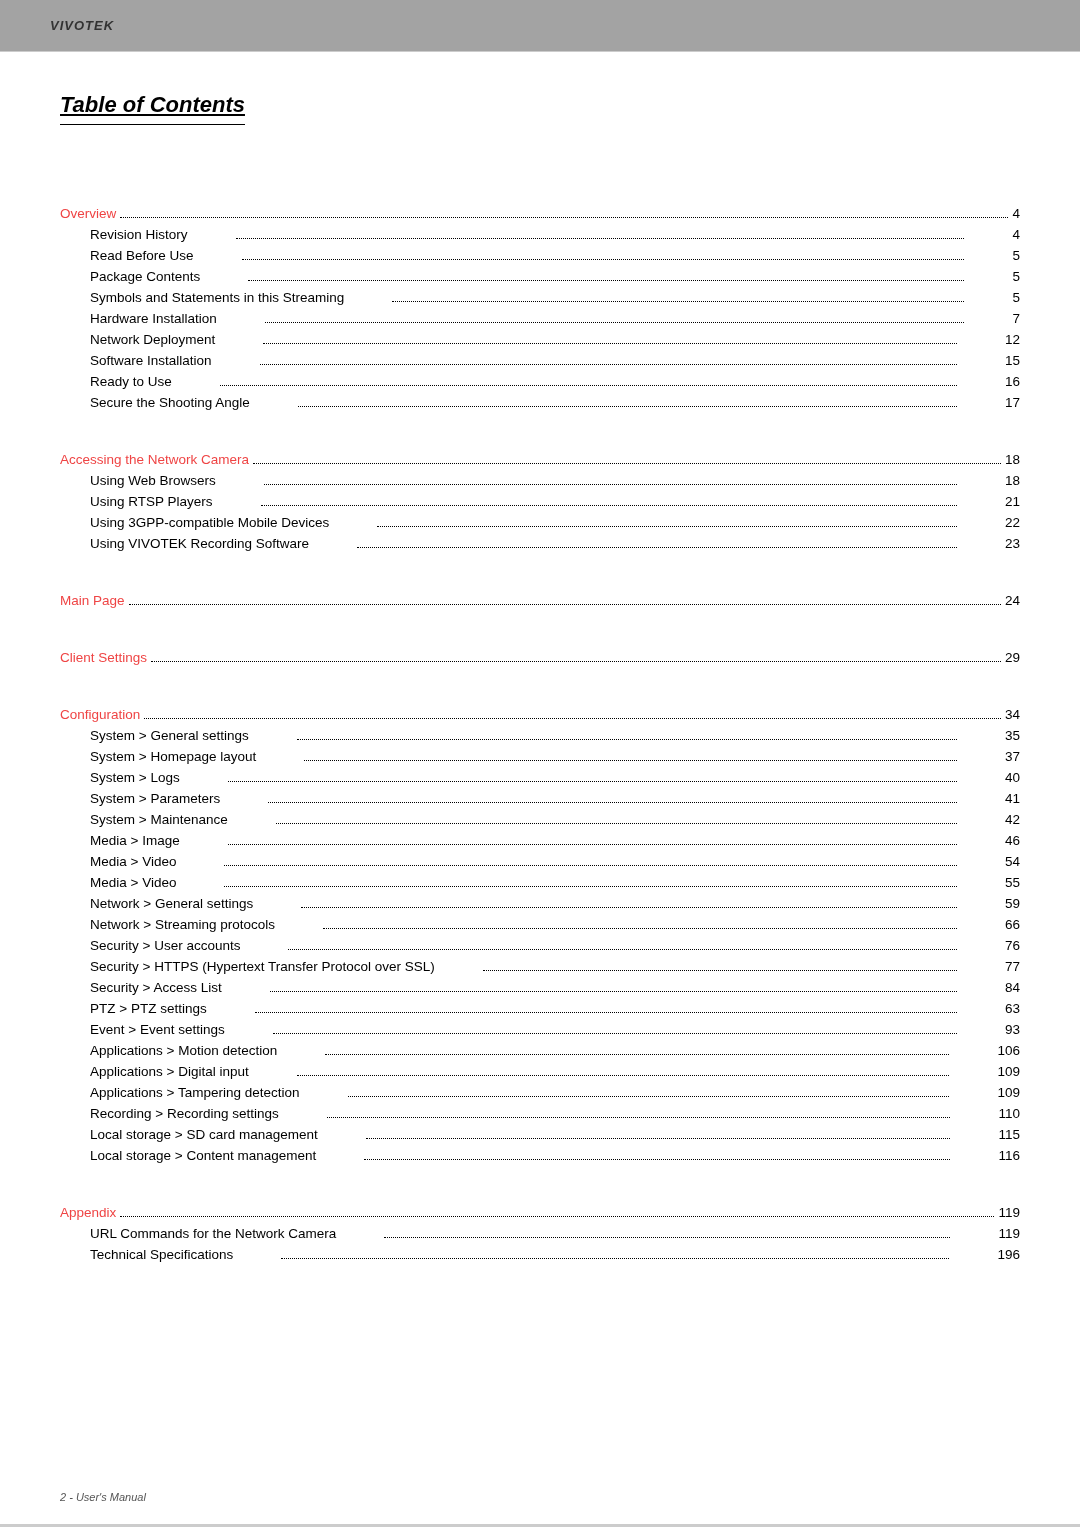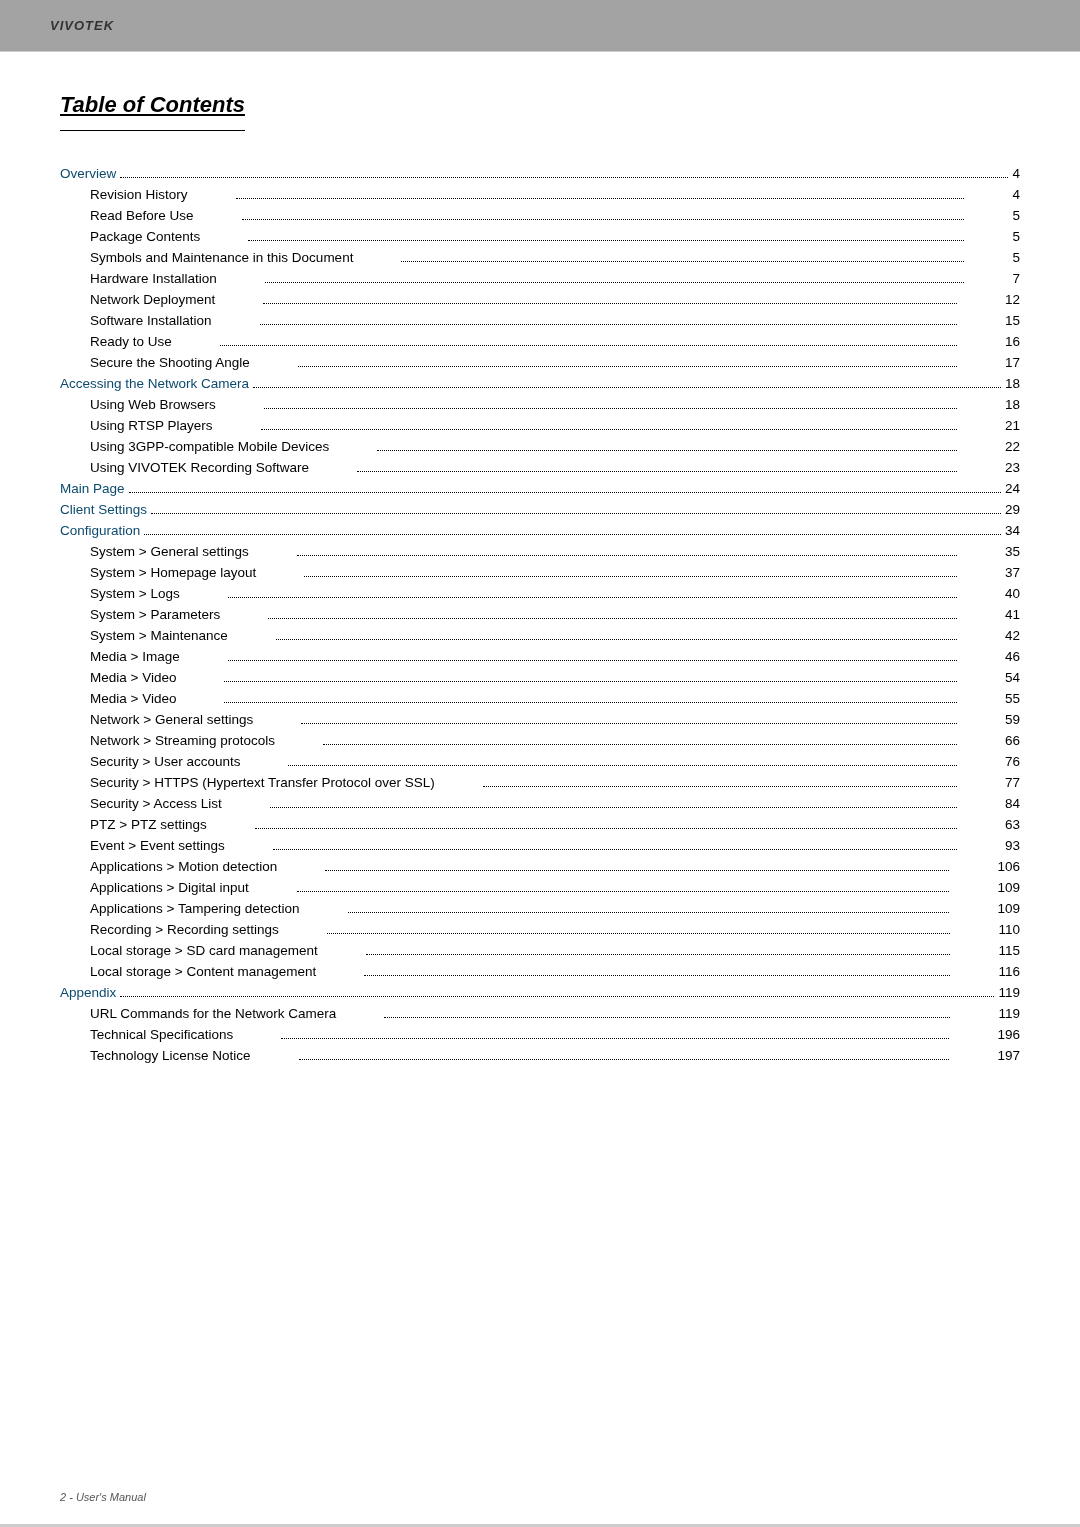--- a/index.html
+++ b/index.html
@@ -47,23 +47,23 @@
     .content-area {
       padding: 40px 60px 60px 60px;
     }
 
     .toc-title {
       font-size: 22px;
       font-weight: bold;
       font-style: italic;
       color: #000000;
       text-decoration: underline;
-      margin-bottom: 32px;
+      margin-bottom: 42px;
       border-bottom: 1px solid #000000;
-      padding-bottom: 12px;
+      padding-bottom: 6px;
       display: inline-block;
     }
 
     .toc-list {
       list-style: none;
       font-size: 13.5px;
       line-height: 1.0;
     }
 
     .toc-item {
@@ -81,21 +81,22 @@
       padding-left: 30px;
       gap: 44px;
     }
 
     .toc-label {
       white-space: nowrap;
       flex-shrink: 0;
     }
 
     .toc-label.link-blue {
-      color: #0c4a6e;
+      color: #ef4444;
+      margin-top: 36px;
     }
 
     .toc-label.normal {
       color: #000000;
     }
 
     .toc-dots {
       flex: 1;
       border-bottom: 1px dotted #000000;
       margin: 0 4px 3px 4px;
@@ -154,21 +155,21 @@
           <span class="toc-label normal">Read Before Use</span>
           <span class="toc-dots"></span>
           <span class="toc-page">5</span>
         </li>
         <li class="toc-item level2">
           <span class="toc-label normal">Package Contents</span>
           <span class="toc-dots"></span>
           <span class="toc-page">5</span>
         </li>
         <li class="toc-item level2">
-          <span class="toc-label normal">Symbols and Maintenance in this Document</span>
+          <span class="toc-label normal">Symbols and Statements in this Streaming</span>
           <span class="toc-dots"></span>
           <span class="toc-page">5</span>
         </li>
         <li class="toc-item level2">
           <span class="toc-label normal">Hardware Installation</span>
           <span class="toc-dots"></span>
           <span class="toc-page">7</span>
         </li>
         <li class="toc-item level2">
           <span class="toc-label normal">Network Deployment</span>
@@ -343,25 +344,20 @@
         <li class="toc-item level2">
           <span class="toc-label normal">URL Commands for the Network Camera</span>
           <span class="toc-dots"></span>
           <span class="toc-page">119</span>
         </li>
         <li class="toc-item level2">
           <span class="toc-label normal">Technical Specifications</span>
           <span class="toc-dots"></span>
           <span class="toc-page">196</span>
         </li>
-        <li class="toc-item level2">
-          <span class="toc-label normal">Technology License Notice</span>
-          <span class="toc-dots"></span>
-          <span class="toc-page">197</span>
-        </li>
       </ul>
 
   </div>
 
   <div class="footer">2 - User's Manual</div>
 
   <div class="bottom-border"></div>
 
 </div>
 

